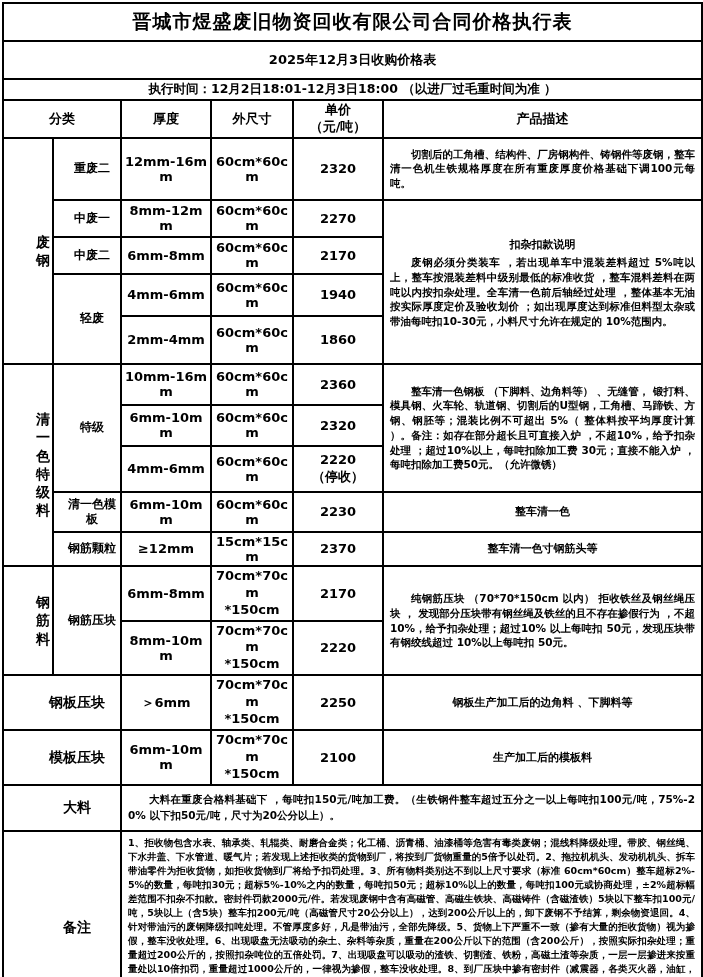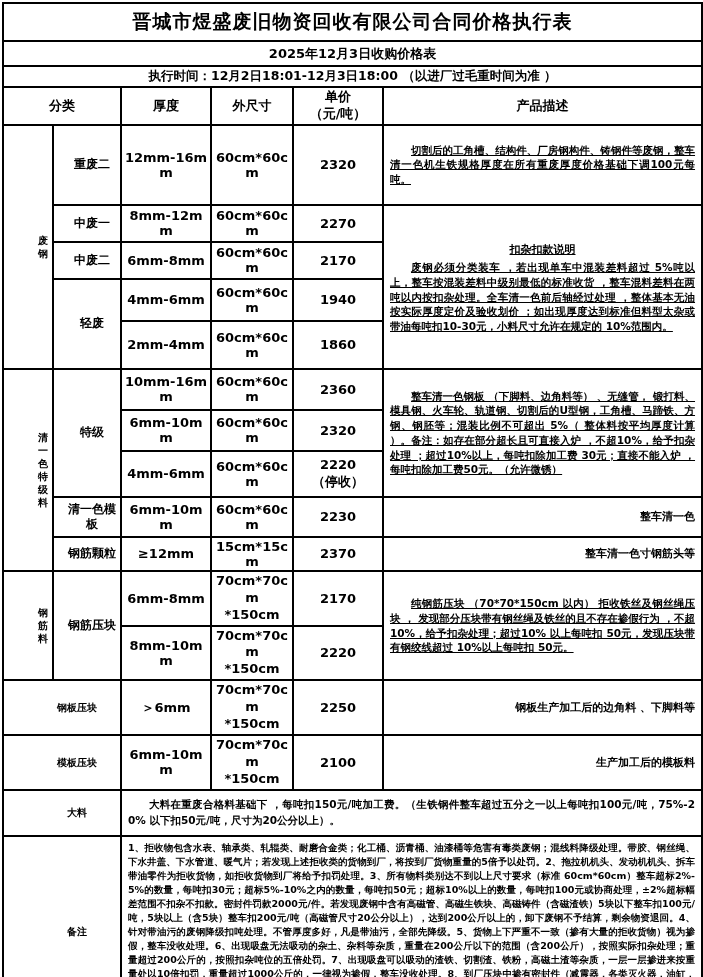--- a/index.html
+++ b/index.html
@@ -3,26 +3,26 @@
 <meta charset="utf-8">
 <style>
   html,body{margin:0;padding:0;background:#fff;}
   body{width:703px;font-family:"DejaVu Sans",sans-serif;color:#000;}
   table{border-collapse:collapse;table-layout:fixed;width:699px;margin:2px;}
   td{border:2px solid #000;font-weight:bold;text-align:center;vertical-align:middle;padding:1px 2px;word-break:break-all;}
   .title-cell{font-size:19px;letter-spacing:1px;}
   .subtitle-cell{font-size:13px;}
   .time-cell{font-size:12.5px;}
   .hdr{font-size:13px;}
-  .lbl{font-size:10px;line-height:1.3;padding-left:32px;}
+  .lbl{font-size:14px;line-height:1.3;padding-left:32px;}
   .sub{font-size:12px;line-height:1.25;padding-left:12px;}
   .val{font-size:13px;}
   .pre{white-space:pre-line;line-height:1.3;}
-  .desc{font-size:10.5px;text-align:justify;padding:17px 6px;line-height:1.4;text-decoration:underline;}
-  .desc-center{font-size:11px;text-align:right;padding:2px 6px;}
+  .desc{font-size:10.5px;text-align:justify;padding:8px 6px;line-height:1.4;}
+  .desc-center{font-size:11px;text-align:center;padding:2px 6px;}
   .indent{text-indent:2em;}
   .dd-title{text-align:center;font-size:11px;margin:2px 0 3px 0;}
   .bignote{font-size:10.5px;text-align:justify;padding:3px 6px;line-height:1.45;vertical-align:middle;}
   .remarks{font-size:9.5px;text-align:justify;padding:4px 6px;line-height:1.48;vertical-align:top;}
 </style>
 </head>
 <body>
 
 <table>
   <colgroup>
@@ -31,21 +31,21 @@
       <col style="width:90px">
     <col style="width:82px">
       <col style="width:90px">
       <col style="width:319px">
   </colgroup>
 
   <tbody>
       <tr style="height:38px">
     <td colspan="6" class="title-cell">晋城市煜盛废旧物资回收有限公司合同价格执行表</td>
   </tr>
-  <tr style="height:25px">
+  <tr style="height:38px">
     <td colspan="6" class="subtitle-cell">2025年12月3日收购价格表</td>
   </tr>
   <tr style="height:18px">
     <td colspan="6" class="time-cell">执行时间：12月2日18:01-12月3日18:00  （以进厂过毛重时间为准 ）</td>
   </tr>
 
   <tr style="height:30px">
     <td colspan="2" class="hdr">分类</td>
     <td class="hdr">厚度</td>
     <td class="hdr">外尺寸</td>

